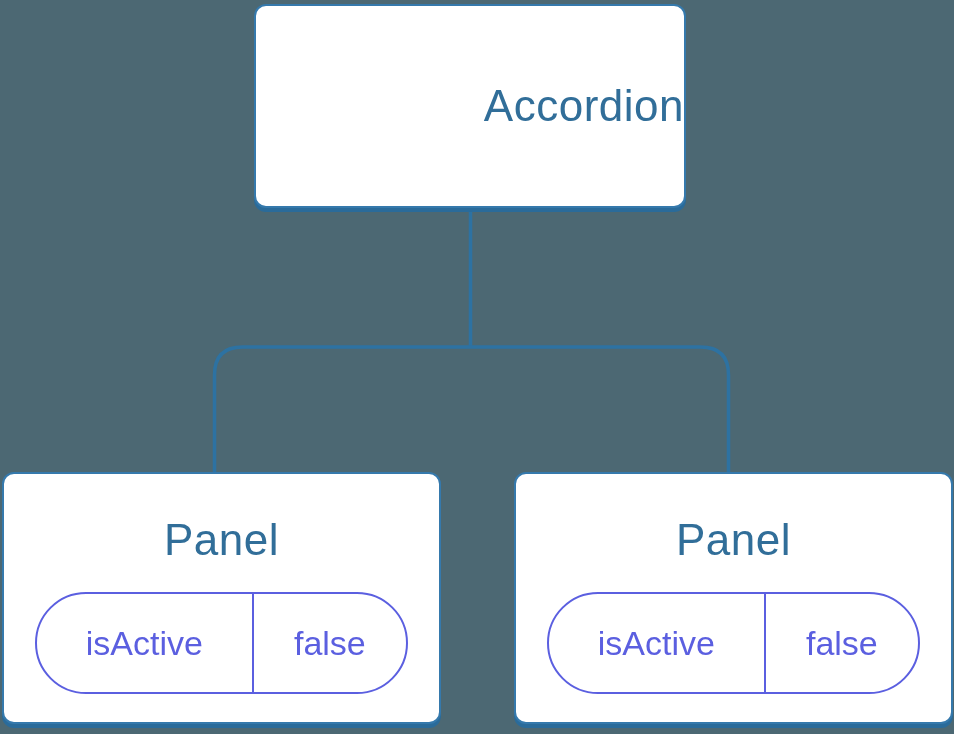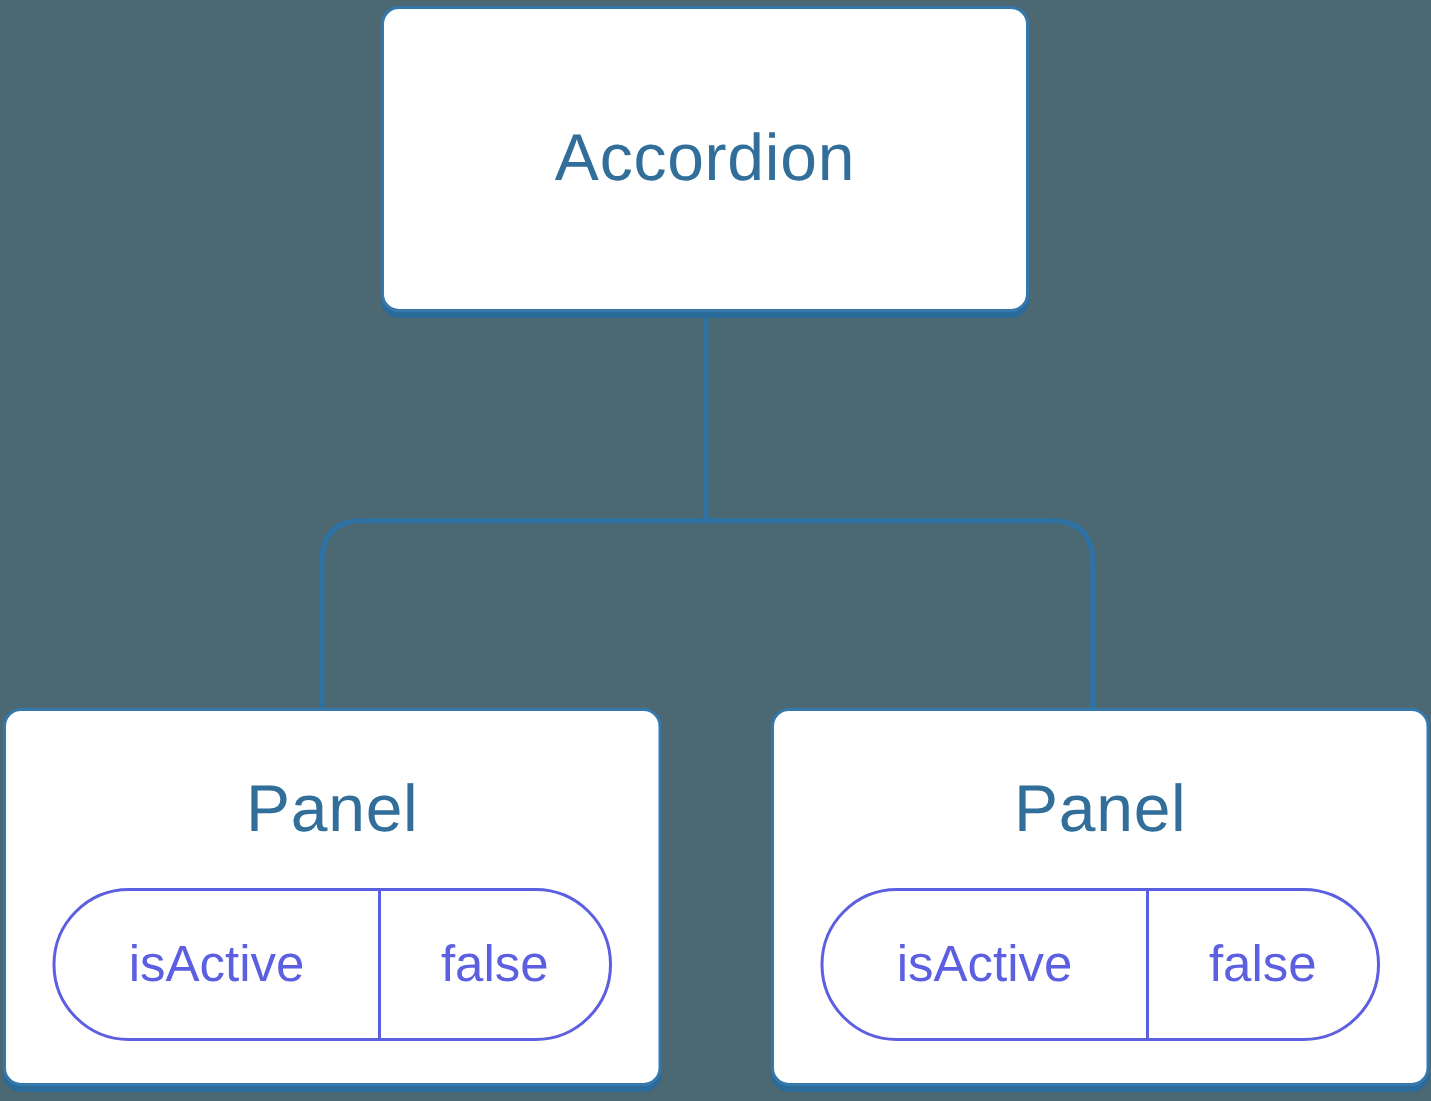--- a/index.html
+++ b/index.html
@@ -42,21 +42,21 @@
     font-size: 44px;
     font-weight: 500;
     letter-spacing: 0.5px;
     text-align: center;
   }
   .root-node {
     left: 254px; top: 4px;
     width: 432px; height: 204px;
     display: flex;
     align-items: center;
-    justify-content: center;
+    justify-content: flex-end;
   }
   .panel-node {
     width: 439px; height: 252px;
     display: flex;
     flex-direction: column;
     align-items: center;
   }
   .panel-node .node-title {
     margin-top: 40px;
     line-height: 52px;

